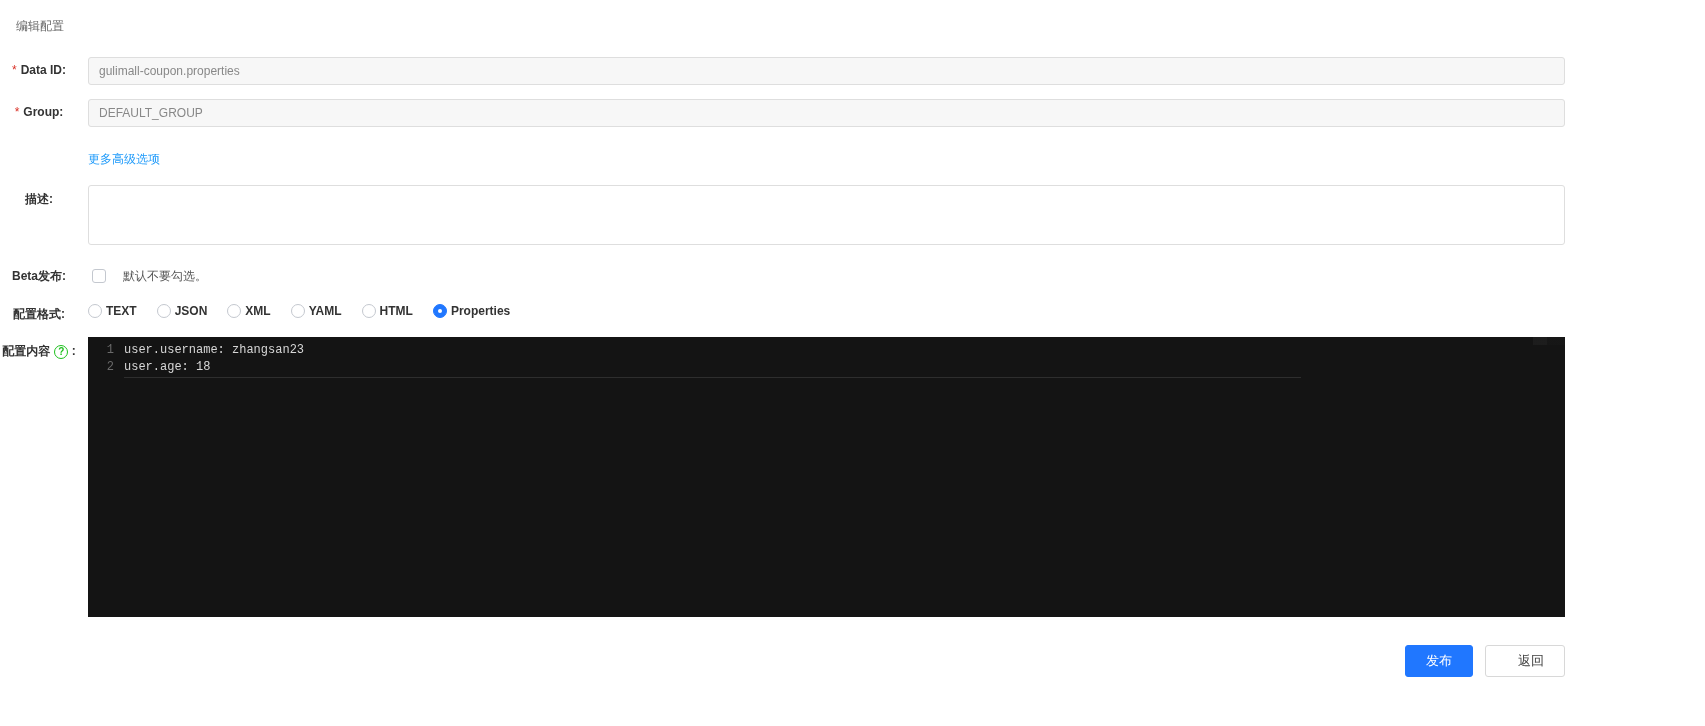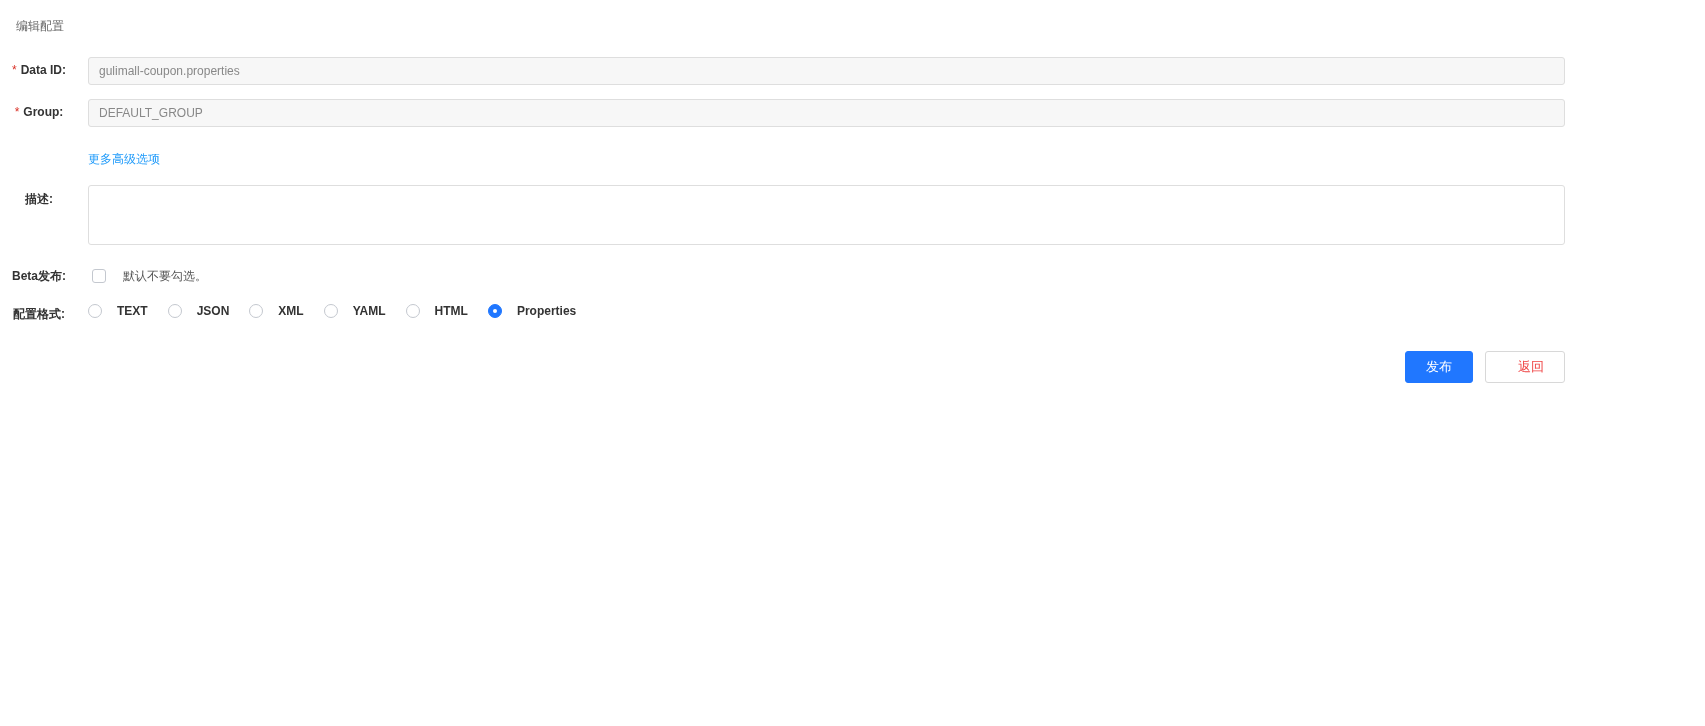--- a/index.html
+++ b/index.html
@@ -97,21 +97,21 @@
   .radio-row {
     display: flex;
     align-items: center;
     gap: 20px;
     padding-top: 4px;
     flex-wrap: wrap;
   }
   .radio-item {
     display: flex;
     align-items: center;
-    gap: 15px;
+    gap: 4px;
     font-weight: 600;
     color: #333;
     cursor: pointer;
   }
   .radio-item .radio-circle {
     width: 14px;
     height: 14px;
     border: 1px solid #c4c8cf;
     border-radius: 50%;
     display: inline-flex;
@@ -202,21 +202,21 @@
     border: 1px solid transparent;
     line-height: 30px;
   }
   .btn-primary {
     background: #2077ff;
     color: #ffffff;
     border-color: #2077ff;
   }
   .btn-default {
     background: #fff;
-    color: #ef4444;
+    color: #404040;
     border: 1px solid #d8d8d8;
     padding-left: 32px;
   }
 </style>
 </head>
 <body>
 
 <div class="page">
 
   <div class="page-title">编辑配置</div>
@@ -284,19 +284,40 @@
             <span>HTML</span>
           </label>
           <label class="radio-item selected">
             <span class="radio-circle"></span>
             <span>Properties</span>
           </label>
         </div>
     </div>
   </div>
 
+  <div class="form-row editor-row">
+    <div class="form-label" style="white-space:nowrap;">
+      <span>配置内容</span><span class="help-icon">?</span>
+      <span>:</span>
+    </div>
+    <div class="form-control">
+      <div class="editor">
+        <div class="editor-inner" id="editor-lines">
+            <div class="editor-line">
+              <span class="editor-gutter">1</span>
+              <span class="editor-code">user.username: zhangsan23</span>
+            </div>
+            <div class="editor-line">
+              <span class="editor-gutter">2</span>
+              <span class="editor-code">user.age: 18</span>
+            </div>
+            <div class="line-border"></div>
+          </div>
+      </div>
+    </div>
+  </div>
 
   <div class="footer-actions">
     <button class="btn btn-primary">发布</button>
     <button class="btn btn-default">返回</button>
   </div>
 
 </div>
 
 </body></html>

